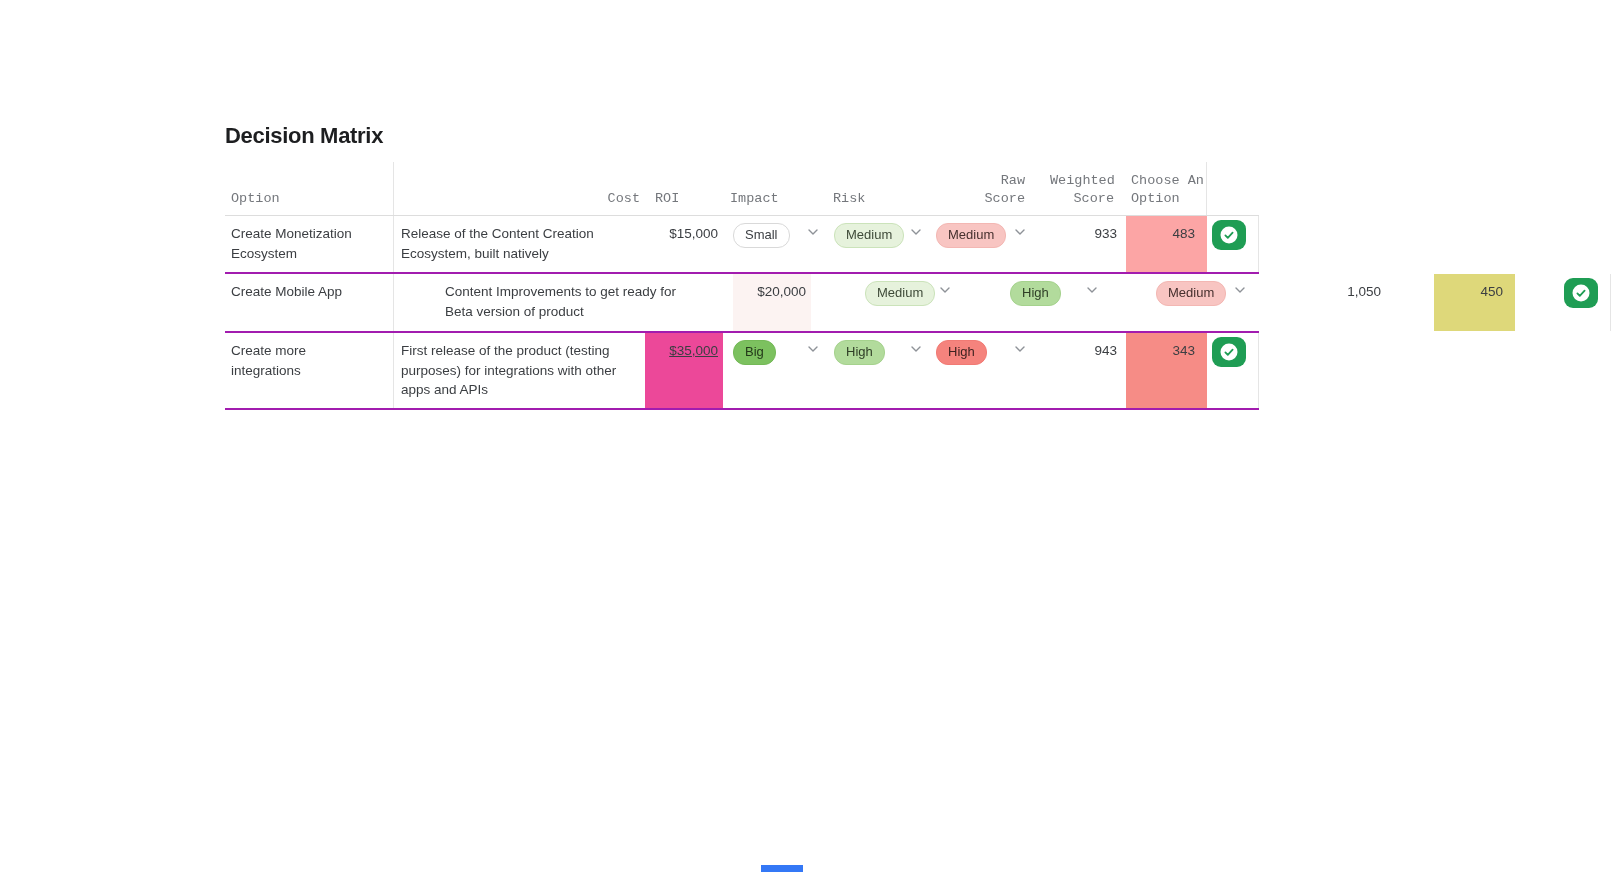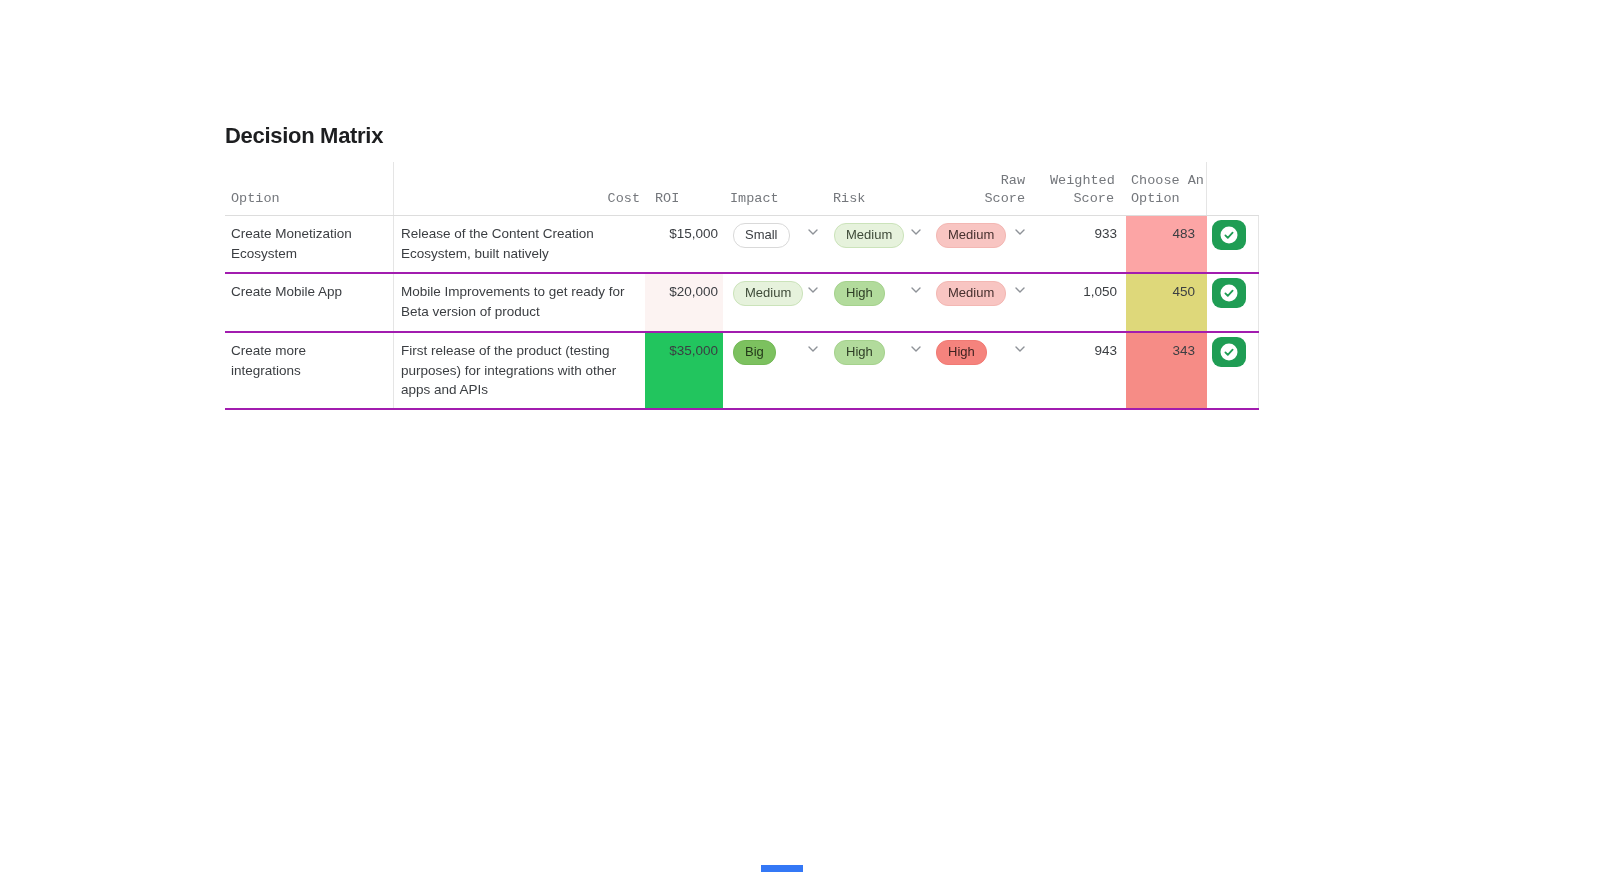--- a/index.html
+++ b/index.html
@@ -32,21 +32,21 @@
   .th.c-risk{padding-left:6px;}
   .th.c-raw{justify-content:flex-end;padding-right:9px;}
   .th.c-raw span{display:inline-block;width:44px;text-align:right;}
   .th.c-weighted{justify-content:flex-end;padding-right:12px;}
   .th.c-weighted span{display:inline-block;width:64px;text-align:right;}
   .th.c-choose{padding-left:5px;border-right:1px solid #e5e5e5;}
   .th.c-choose span{display:inline-block;width:74px;}
   
   .trow{border-bottom:2px solid #a21caf;}
   .trow.r1{height:56px;}
-  .trow.r2{height:57px;}
+  .trow.r2{height:57px;gap:44px;}
   .trow.r3{height:75px;}
   .cell{font-size:13.5px;line-height:19.5px;padding-top:8px;}
   .cell.option{padding-left:6px;padding-right:16px;border-right:1px solid #e5e5e5;}
   .cell.desc{padding-left:7px;padding-right:10px;}
   .cell.cost{text-align:right;padding-right:5px;}
   .cell.dd{display:flex;align-items:flex-start;justify-content:space-between;
            padding-top:7px;padding-right:9px;}
   .cell.roi{padding-left:10px;}
   .cell.impact{padding-left:7px;}
   .cell.risk{padding-left:6px;}
@@ -61,21 +61,21 @@
   }
   .pill.v-neutral{background:#ffffff;border-color:#d9d9d9;}
   .pill.v-green-faint{background:#e6f2dc;border-color:#cbe3ba;color:#3e4a38;}
   .pill.v-green-mid{background:#b2db9c;border-color:#a5d28d;color:#2f3f27;}
   .pill.v-green-strong{background:#7cc15f;border-color:#74b957;color:#24391a;}
   .pill.v-red-faint{background:#f8c5c2;border-color:#f3b7b3;color:#46302e;}
   .pill.v-red-strong{background:#f5837d;border-color:#f17a74;color:#3f2220;}
   .chev{margin-top:6px;display:inline-flex;}
   
   .cell.cost.v-red-tint{background:#fcf3f2;}
-  .cell.cost.v-red{background:#22c55e;}
+  .cell.cost.v-red{background:#ec4899;text-decoration:underline;}
   .cell.weighted.v-green{background:#fca5a5;}
   .cell.weighted.v-yellow{background:#ded87a;}
   .cell.weighted.v-red{background:#f68c86;}
   
   .check-btn{
     width:34px;height:30px;border:none;border-radius:9px;background:#1f9d54;
     display:flex;align-items:center;justify-content:center;cursor:pointer;padding:0;
   }
   .bottom-bar{
     position:absolute;left:761px;bottom:0;width:42px;height:7px;background:#3478f6;
@@ -153,21 +153,21 @@
                 <circle cx="9" cy="9" r="8.5" fill="#ffffff"></circle>
                 <path d="M5.4 9.4l2.4 2.4 4.8-5.1" stroke="#1f9d54" stroke-width="1.8" fill="none" stroke-linecap="round" stroke-linejoin="round"></path>
               </svg>
             </span>
         </button>
       </div>
     </div>
 
     <div class="trow r2 grid-cols">
       <div class="cell option">Create Mobile App</div>
-      <div class="cell desc">Mobile Improvements to get ready for Beta version of product</div>
+      <div class="cell desc">Content Improvements to get ready for Beta version of product</div>
       <div class="cell cost v-red-tint">$20,000</div>
       <div class="cell dd roi">
         <span class="pill v-green-faint">Medium</span>
         <span class="chev">
             <svg width="10" height="6" viewBox="0 0 10 6">
               <path d="M1 1l4 4 4-4" stroke="#8e9298" stroke-width="1.4" fill="none" stroke-linecap="round" stroke-linejoin="round"></path>
             </svg>
           </span>
       </div>
       <div class="cell dd impact">

